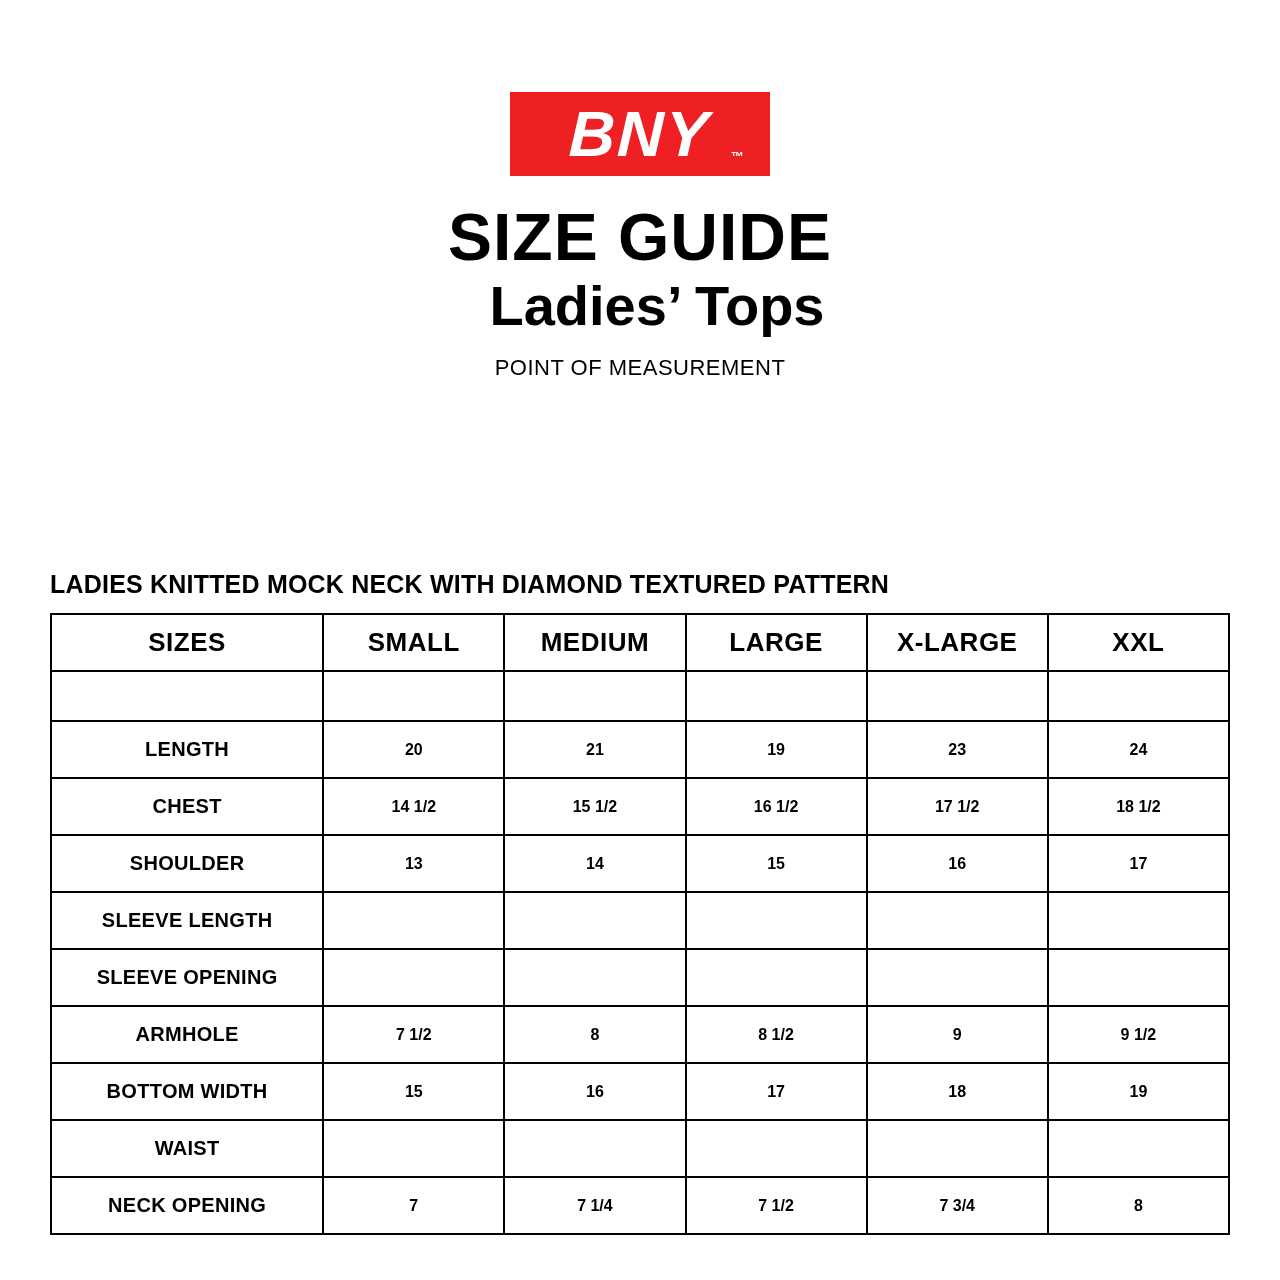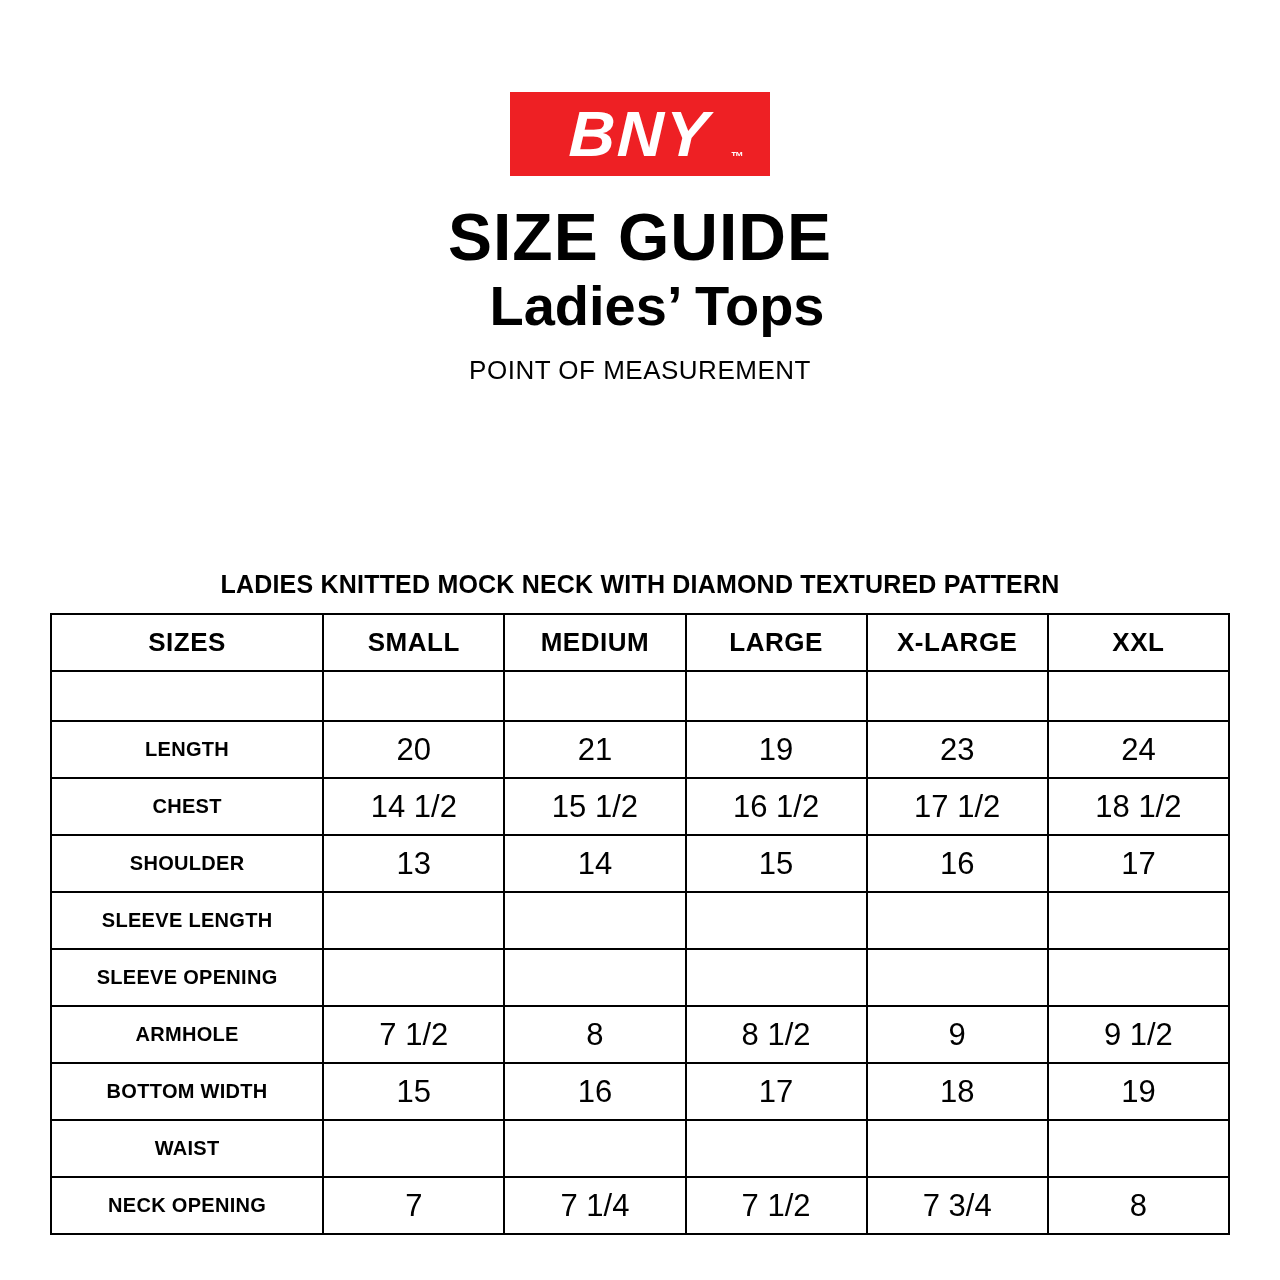--- a/index.html
+++ b/index.html
@@ -67,37 +67,37 @@
     line-height: 1.05;
   }
   .title-sub {
     font-size: 56px;
     font-weight: bold;
     line-height: 1.15;
     margin-top: 2px;
     padding-left: 34px;
   }
   .title-pom {
-    font-size: 26px;
+    font-size: 22px;
     font-weight: normal;
     letter-spacing: 0.5px;
     margin-top: 16px;
   }
 
   
   .table-section {
     position: absolute;
     left: 50px;
     right: 50px;
     top: 570px;
   }
   .table-caption {
     font-size: 25px;
     font-weight: bold;
-    text-align: center;
+    text-align: left;
     letter-spacing: 0.2px;
     margin-bottom: 14px;
   }
   table.size-table {
     border-collapse: collapse;
     width: 1180px;
     table-layout: fixed;
   }
   table.size-table td,
   table.size-table th {
@@ -112,22 +112,22 @@
     font-weight: bold;
     letter-spacing: 0.5px;
   }
   td.row-label {
     font-size: 20px;
     font-weight: bold;
     letter-spacing: 0.3px;
     border-radius: 18px;
   }
   td.value {
-    font-size: 31px;
-    font-weight: normal;
+    font-size: 16px;
+    font-weight: bold;
   }
   tr.spacer-row td {
     height: 48px;
   }
   col.c-label { width: 272px; }
   col.c-val { width: 181px; }
 </style>
 </head>
 <body>
 

